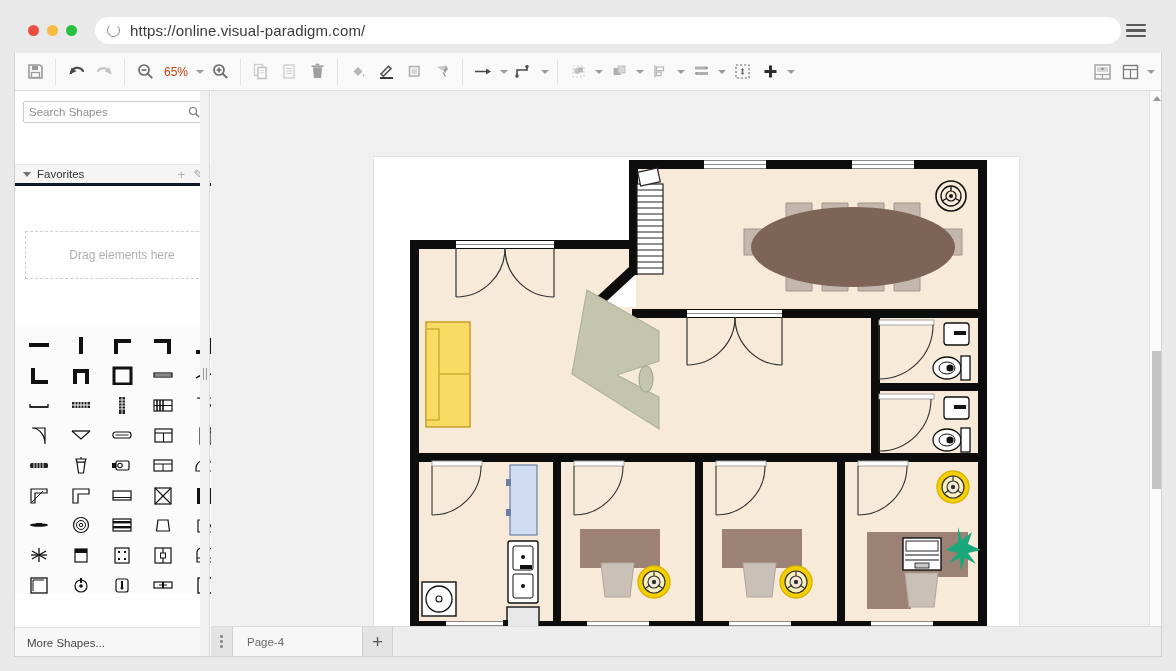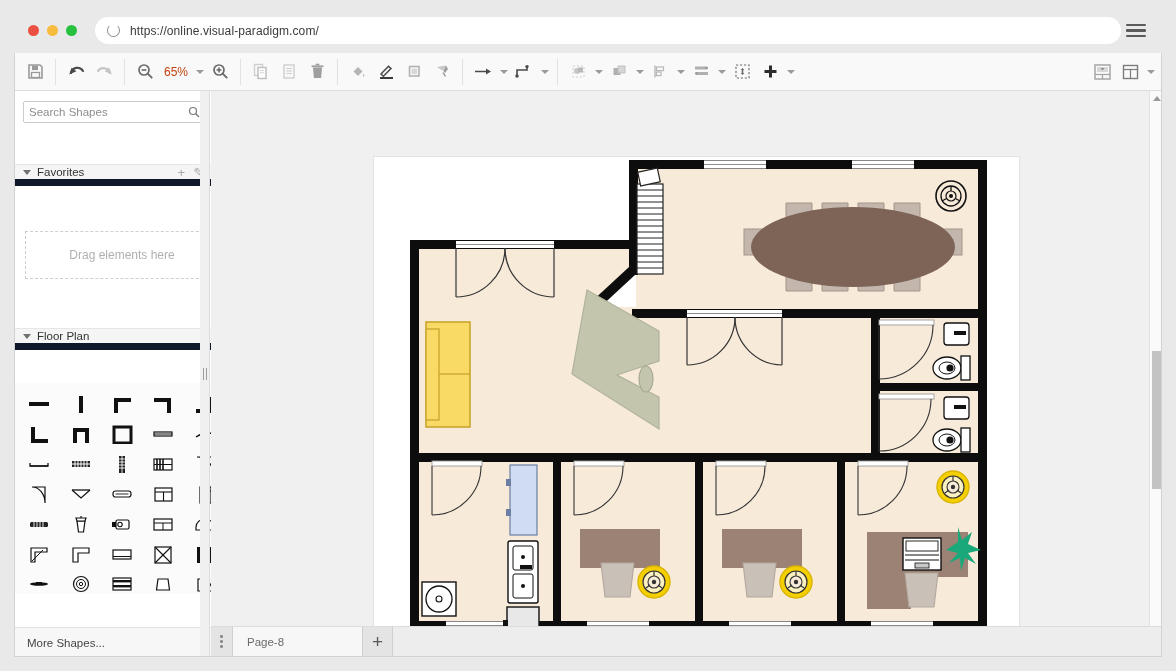--- a/index.html
+++ b/index.html
@@ -37,21 +37,21 @@
     display: flex; align-items: center;
     padding: 0 12px;
   }
   .url-reload {
     width: 13px; height: 13px; border-radius: 50%;
     border: 1.6px solid #8a8a8a;
     border-top-color: transparent;
     margin-right: 10px;
     flex: 0 0 auto;
   }
-  .url-text { font-size: 12px; color: #3b3b3b; letter-spacing: .1px; }
+  .url-text { font-size: 15px; color: #3b3b3b; letter-spacing: .1px; }
 
   .hamburger {
     position: absolute; right: 16px; top: 50%; transform: translateY(-50%);
     width: 20px; height: 14px;
     display: flex; flex-direction: column; justify-content: space-between;
   }
   .hamburger span { display:block; height: 2.4px; background: #5a5a5a; border-radius: 1px; }
 
   
   .vp-window {
@@ -111,21 +111,21 @@
     font-family: "Liberation Sans", sans-serif;
     background: transparent;
   }
   .search-box input::placeholder { color: #8e8e8e; }
   .kebab { width: 14px; display: flex; flex-direction: column; align-items: center; gap: 2px; margin-left: 3px; }
   .kebab i { width: 2.5px; height: 2.5px; background: #8a8a8a; border-radius: 50%; display: block; }
 
   .section-head {
     height: 22px; display: flex; align-items: center;
     padding: 0 6px 0 8px;
-    border-top: 1px solid #e6e6e6; border-bottom: 7px solid #0f172a;
+    border-top: 1px solid #e6e6e6; border-bottom: 3px solid #0f172a;
     background: #f5f5f5;
     font-size: 11.5px; color: #333;
     margin-top: 4px;
   }
   .twisty { width:0;height:0;border-left:4px solid transparent;border-right:4px solid transparent;border-top:5px solid #707070; margin-right: 6px; }
   .sec-actions { margin-left: auto; display: flex; gap: 8px; align-items: center; }
   .sec-ic { color: #aaa; font-size: 13px; line-height: 1; }
 
   .dropzone {
     margin: 12px 10px;
@@ -508,24 +508,20 @@
           <span class="sec-ic">+</span>
           <span class="sec-ic">✎</span>
           <span class="sec-ic">✕</span>
         </span>
       </div>
 
       <div class="dropzone">
         <span>Drag elements here</span>
       </div>
 
-      <div class="section-head">
-        <i class="twisty"></i>
-        <span>Floor Plan</span>
-      </div>
 
       <div class="shape-scroll">
         <div class="shape-grid">
 
           <div class="shape-cell">
               <svg width="24" height="20">
                 <rect x="2" y="8" width="20" height="4" fill="#111"></rect>
               </svg>
             </div>
           <div class="shape-cell">
@@ -1339,19 +1335,19 @@
       </div>
     </div>
 
     <div class="page-bar">
       <div class="pb-kebab">
           <i></i>
           <i></i>
           <i></i>
         </div>
       <div class="page-tab">
-        <span>Page-8</span>
+        <span>Page-4</span>
       </div>
       <div class="add-page">+</div>
     </div>
 
   </div>
 </div>
 
 </body></html>

